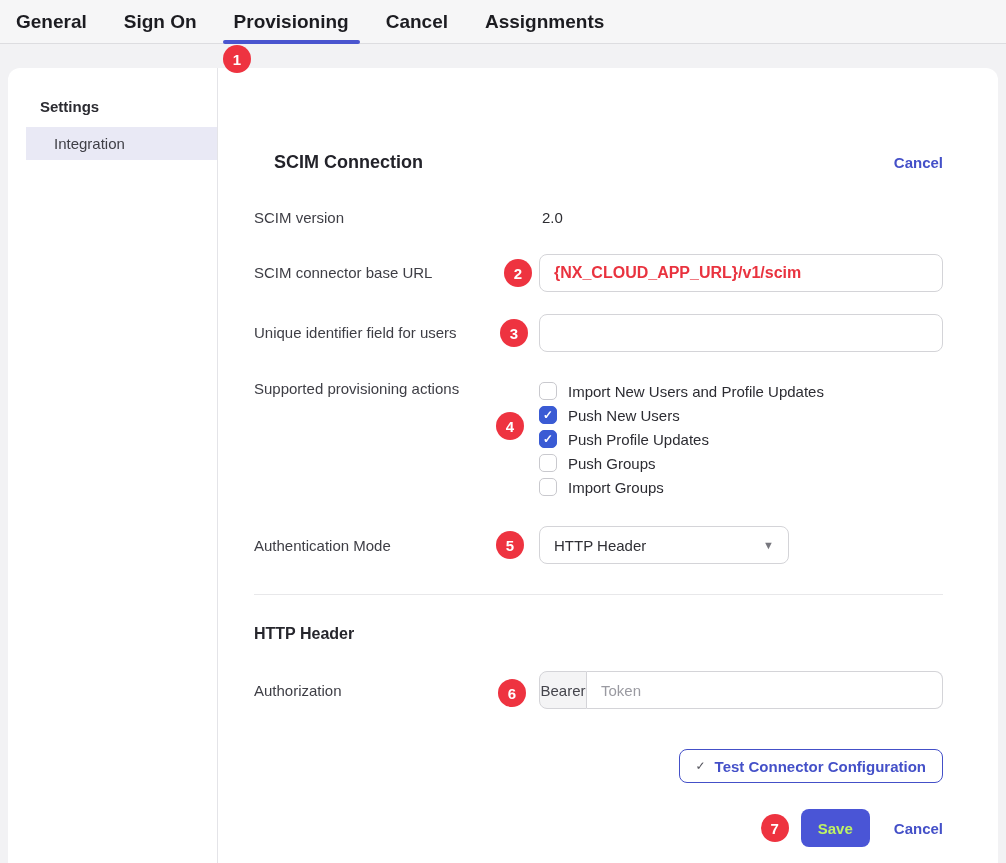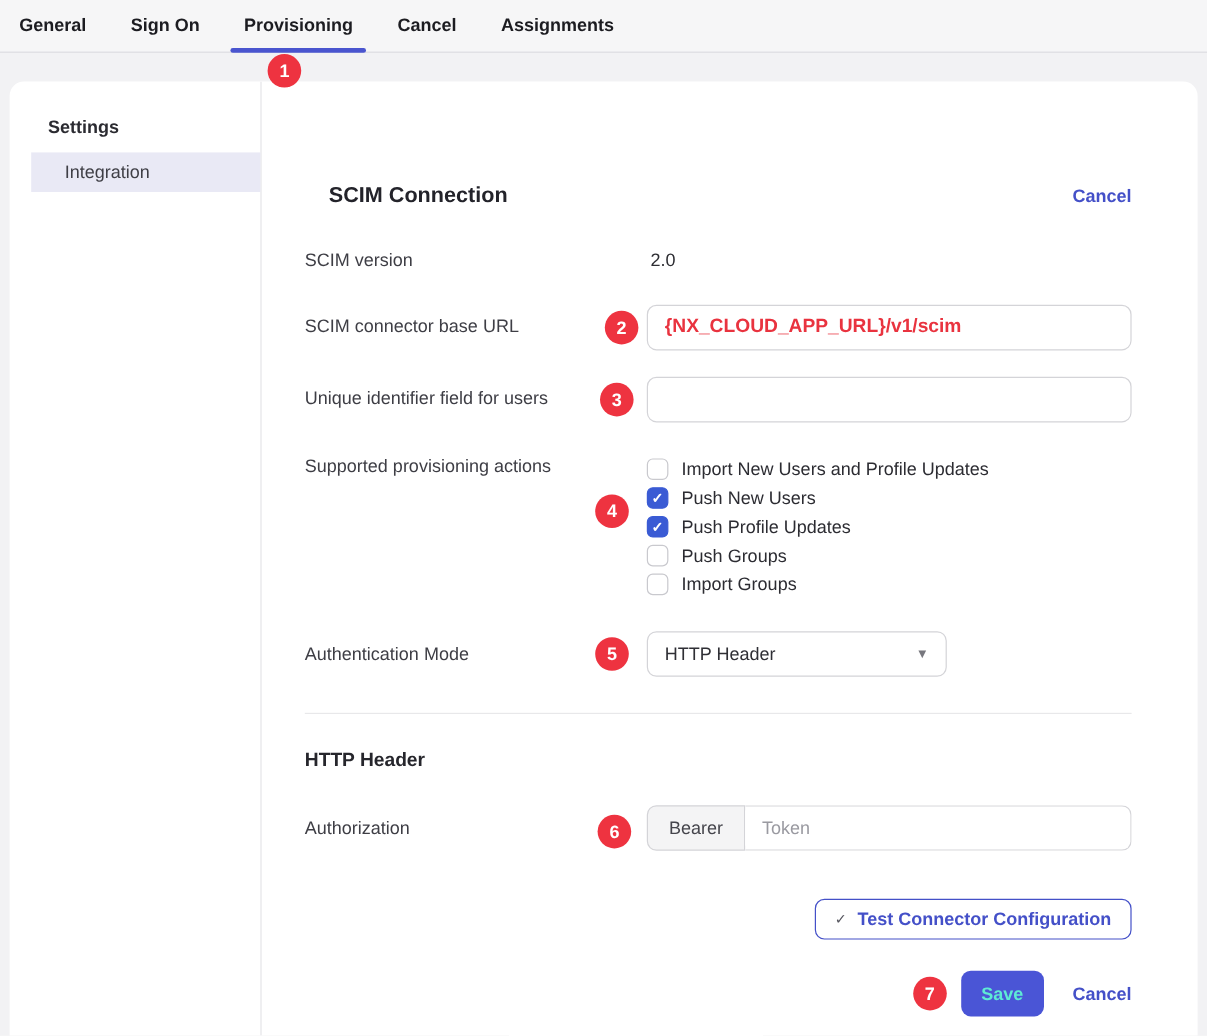--- a/index.html
+++ b/index.html
@@ -1,20 +1,20 @@
 <!DOCTYPE html>
 <html><head>
 <meta charset="utf-8">
 <style>
   * { margin:0; padding:0; box-sizing:border-box; }
   html,body { width:1006px; height:863px; background:#f2f2f4; font-family:"Liberation Sans", sans-serif; overflow:hidden; }
 
   
   .tabbar { position:relative; height:44px; background:#f6f6f7; border-bottom:1px solid #dddde0; display:flex; align-items:stretch; padding-left:5px; }
-  .tab { position:relative; padding:0 11px; margin-right:15px; font-size:15px; font-weight:bold; color:#1c1c21; line-height:44px; cursor:pointer; white-space:nowrap; }
+  .tab { position:relative; padding:0 11px; margin-right:15px; font-size:19px; font-weight:bold; color:#1c1c21; line-height:44px; cursor:pointer; white-space:nowrap; }
   .tab.active::after { content:''; position:absolute; left:0; right:0; bottom:-1px; height:4px; background:#4a55cf; border-radius:3px; }
 
   
   .badge { width:28px; height:28px; border-radius:50%; background:#ee3340; color:#fff; font-weight:bold; font-size:15px; display:flex; align-items:center; justify-content:center; z-index:6; }
   .badge-float { position:absolute; }
 
   
   .card { position:absolute; left:8px; right:8px; top:68px; bottom:0; background:#fff; border-radius:12px 12px 0 0; display:flex; overflow:hidden; }
 
   
@@ -54,30 +54,30 @@
   .row-auth { margin-bottom:0; align-items:center; }
   .select-box { width:250px; height:38px; border:1px solid #d4d4d8; border-radius:8px; display:flex; align-items:center; justify-content:space-between; padding:0 14px; font-size:15px; color:#2f2f35; cursor:pointer; background:#fff; }
   .select-caret { color:#77777e; font-size:11px; }
 
   .divider { height:1px; background:#e8e8ea; margin:30px 0; }
 
   .section-heading { font-size:16px; font-weight:bold; color:#26262c; margin-bottom:28px; }
 
   .row-authz { align-items:center; margin-bottom:40px; }
   .input-group { display:flex; width:100%; }
-  .input-prefix { width:82px; flex-shrink:0; height:38px; background:#f4f4f5; border:1px solid #d4d4d8; border-radius:8px 0 0 8px; display:flex; align-items:center; justify-content:center; font-size:15px; color:#45454c; }
+  .input-prefix { width:48px; flex-shrink:0; height:38px; background:#f4f4f5; border:1px solid #d4d4d8; border-radius:8px 0 0 8px; display:flex; align-items:center; justify-content:center; font-size:15px; color:#45454c; }
   .input-group .text-input { border-radius:0 8px 8px 0; border-left:none; font-size:15px; }
   .text-input::placeholder { color:#9a9aa1; }
 
   .test-row { display:flex; justify-content:flex-end; margin-bottom:26px; }
   .test-btn { height:34px; display:flex; align-items:center; gap:9px; padding:0 16px; border:1px solid #4450c8; border-radius:8px; background:#fff; color:#4450c8; font-weight:bold; font-size:15px; font-family:"Liberation Sans", sans-serif; cursor:pointer; }
   .test-btn .check-icon { color:#55555e; font-size:12px; font-weight:normal; }
 
   .footer-row { display:flex; justify-content:flex-end; align-items:center; }
-  .save-btn { height:38px; padding:0 17px; background:#4a55d6; border:none; border-radius:8px; color:#5eead4; font-weight:bold; font-size:15px; font-family:"Liberation Sans", sans-serif; margin-left:12px; cursor:pointer; }
+  .save-btn { height:38px; padding:0 17px; background:#4a55d6; border:none; border-radius:8px; color:#bef264; font-weight:bold; font-size:15px; font-family:"Liberation Sans", sans-serif; margin-left:12px; cursor:pointer; }
   .footer-cancel { margin-left:24px; }
 
   
   .badge-row { position:absolute; }
   .badge-url      { left:250px; top:50%; transform:translateY(-50%); }
   .badge-uid      { left:246px; top:50%; transform:translateY(-50%); }
   .badge-actions  { left:242px; top:33px; }
   .badge-authmode { left:242px; top:50%; transform:translateY(-50%); }
   .badge-authz    { left:244px; top:8px; }
 </style>

